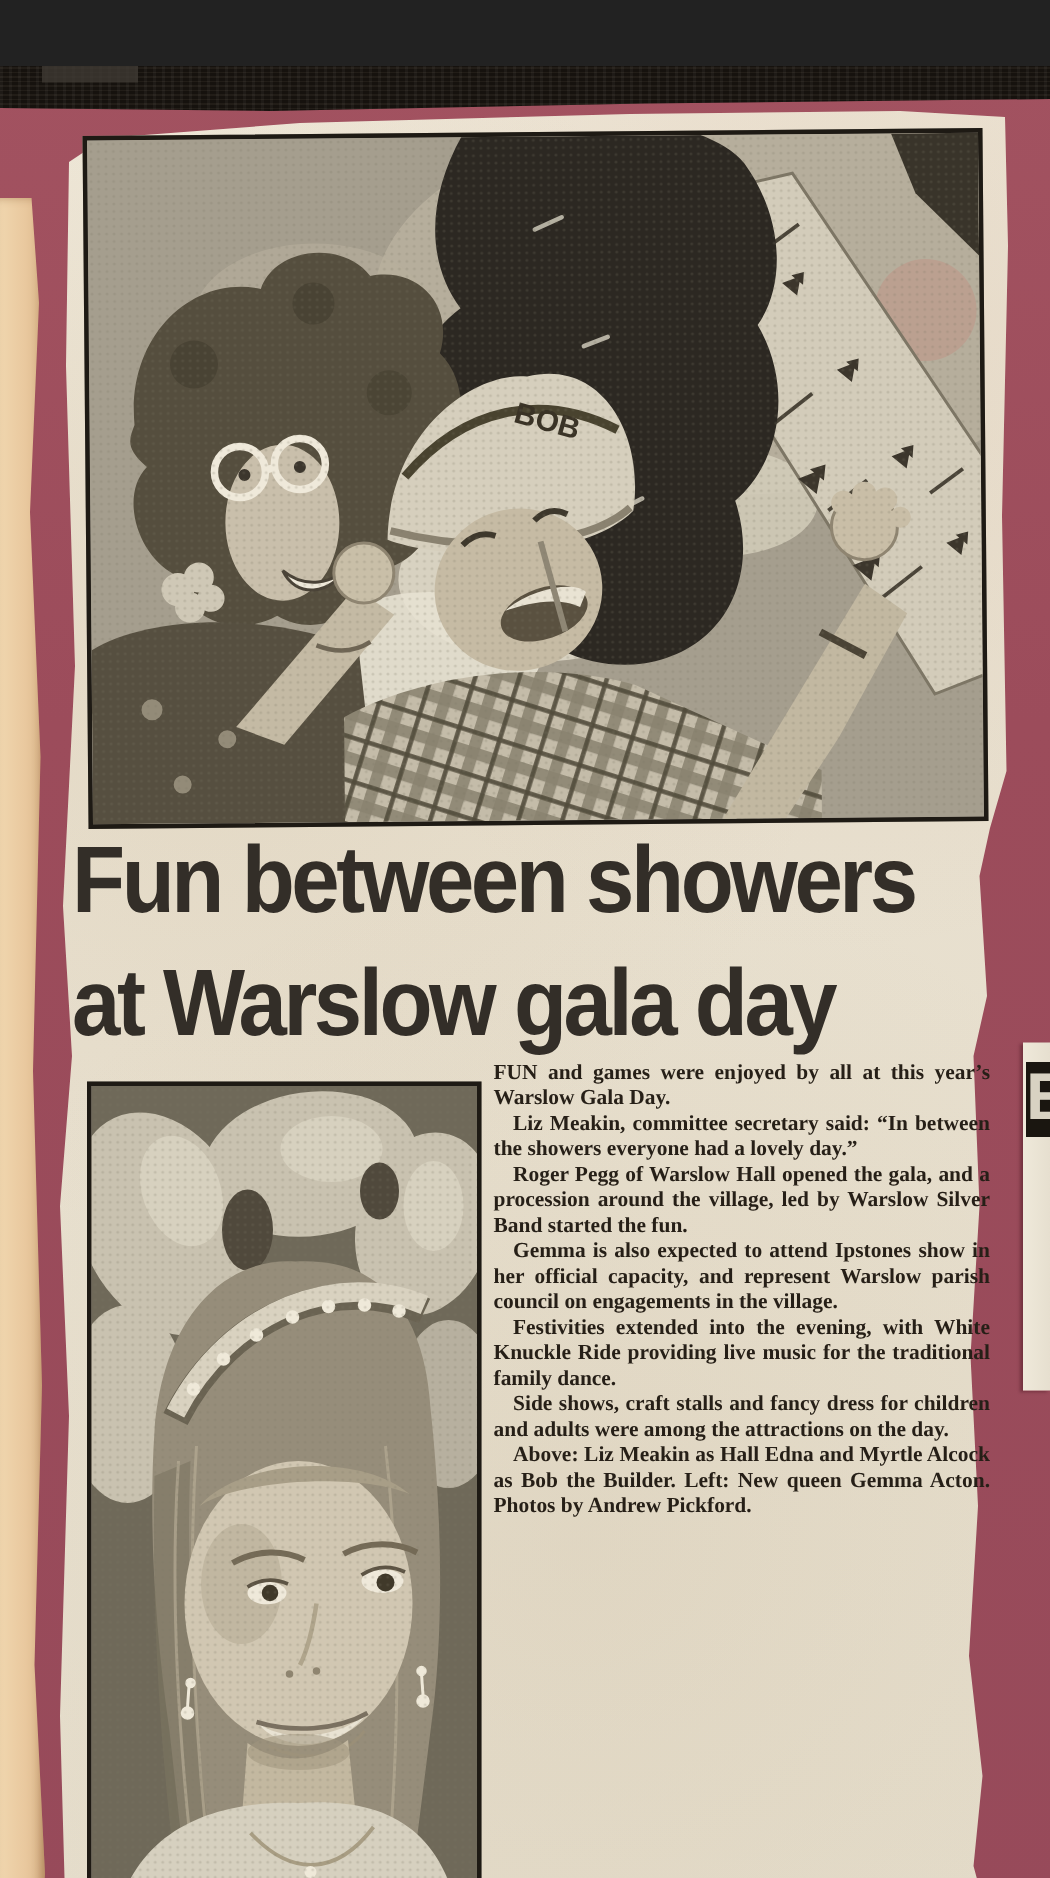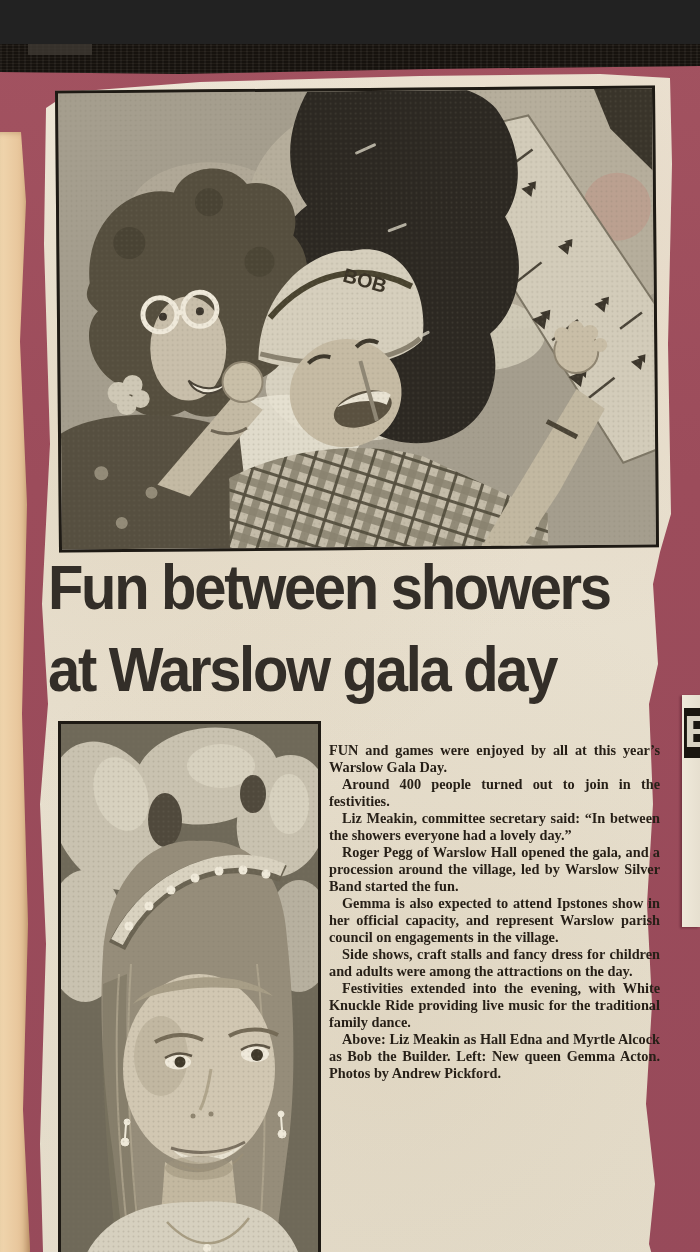--- a/index.html
+++ b/index.html
@@ -33,21 +33,21 @@
   .photo-frame{position:absolute;border:3px solid #1e1a14;background:#a8a193;overflow:hidden;}
   #top-photo{left:57px;top:44px;width:594px;height:456px;transform:rotate(-.5deg);}
   #queen-photo{left:58px;top:677px;width:257px;height:557px;}
   .photo-frame svg{display:block;width:100%;height:100%;}
   
   #headline{position:absolute;left:48px;top:502px;width:700px;
     font-family:"Liberation Sans",sans-serif;font-weight:bold;
     font-size:63px;line-height:82px;letter-spacing:-2.5px;color:#332e28;
     transform:scaleX(.92);transform-origin:left top;white-space:nowrap;}
   
-  #article{position:absolute;left:329px;top:698px;width:331px;
+  #article{position:absolute;left:329px;top:663px;width:331px;
     font-size:14.3px;line-height:17px;font-weight:700;color:#261f17;
     text-align:justify;}
   #article p{margin:0;}
   #article p + p{text-indent:13px;}
   #article .credit{font-weight:700;}
   
   #side-tab{position:absolute;left:682px;top:651px;width:18px;height:232px;
     background:linear-gradient(90deg,#efe9da,#e6dfcf);box-shadow:-2px 1px 2px rgba(60,15,25,.4);}
   #side-tab .block{position:absolute;left:2px;top:13px;width:16px;height:50px;background:#1a1610;overflow:hidden;
     color:#d8d2c2;font-family:"Liberation Sans",sans-serif;font-weight:bold;font-size:44px;line-height:48px;}
@@ -258,26 +258,25 @@
       <g>
         <path d="M106,498 C133,527 163,527 188,494" stroke="#a89d83" stroke-width="2.5" fill="none"></path>
         <circle cx="146" cy="524" r="4" fill="#efe9d9"></circle>
       </g>
       <rect width="257" height="557" fill="url(#ht)"></rect>
     </svg>
   </div>
 
   <div id="article">
     <p>FUN and games were enjoyed by all at this year’s Warslow Gala Day.</p>
-    <p>Around 400 people turned out to join in the festivities.</p>
     <p>Liz Meakin, committee secretary said: “In between the showers everyone had a lovely day.”</p>
     <p>Roger Pegg of Warslow Hall opened the gala, and a procession around the village, led by Warslow Silver Band started the fun.</p>
     <p>Gemma is also expected to attend Ipstones show in her official capacity, and represent Warslow parish council on engagements in the village.</p>
+    <p>Festivities extended into the evening, with White Knuckle Ride providing live music for the traditional family dance.</p>
     <p>Side shows, craft stalls and fancy dress for children and adults were among the attractions on the day.</p>
-    <p>Festivities extended into the evening, with White Knuckle Ride providing live music for the traditional family dance.</p>
     <p><span>Above: Liz Meakin as Hall Edna and Myrtle Alcock as Bob the Builder. Left: New queen Gemma Acton.</span><span class="credit"> Photos by Andrew Pickford.</span></p>
   </div>
 
   <div id="side-tab">
     <div class="block">E</div>
   </div>
 
   <div id="bottom-clip">
     <svg viewBox="0 0 322 24" preserveAspectRatio="none">
       <polygon points="0,24 34,19 136,13 322,3 322,24" fill="#ece6d7"></polygon>

